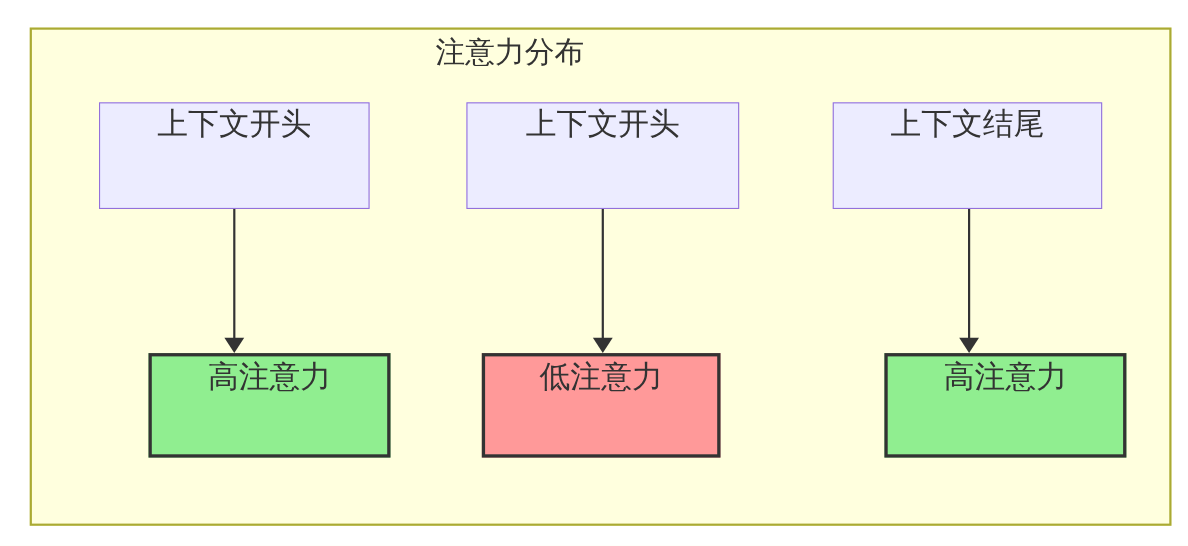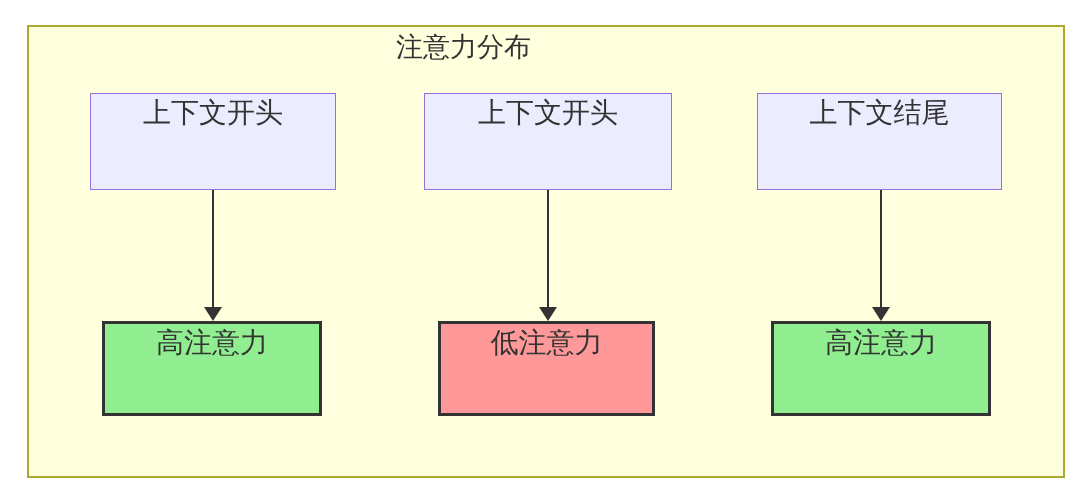--- a/index.html
+++ b/index.html
@@ -50,21 +50,21 @@
     top: 93px;
     height: 97px;
     background: var(--source-fill, #ECECFF);
     border: 1.5px solid var(--source-border, #9370DB);
   }
   .res-node {
     top: 321px;
     height: 95px;
     border: 3px solid var(--result-border, #333333);
   }
-  .res-node.high { background: var(--high-fill, #90EE90); }
+  .res-node.high { background: var(--high-fill, #90EE90); margin-left: 33px; }
   .res-node.low  { background: var(--low-fill, #FF9999); }
 
   .src-1 { left: 90px;  width: 246px; }
   .src-2 { left: 424px; width: 248px; }
   .src-3 { left: 757px; width: 245px; }
 
   .res-1 { left: 102px; width: 220px; }
   .res-2 { left: 438px; width: 217px; }
   .res-3 { left: 771px; width: 220px; }
 

